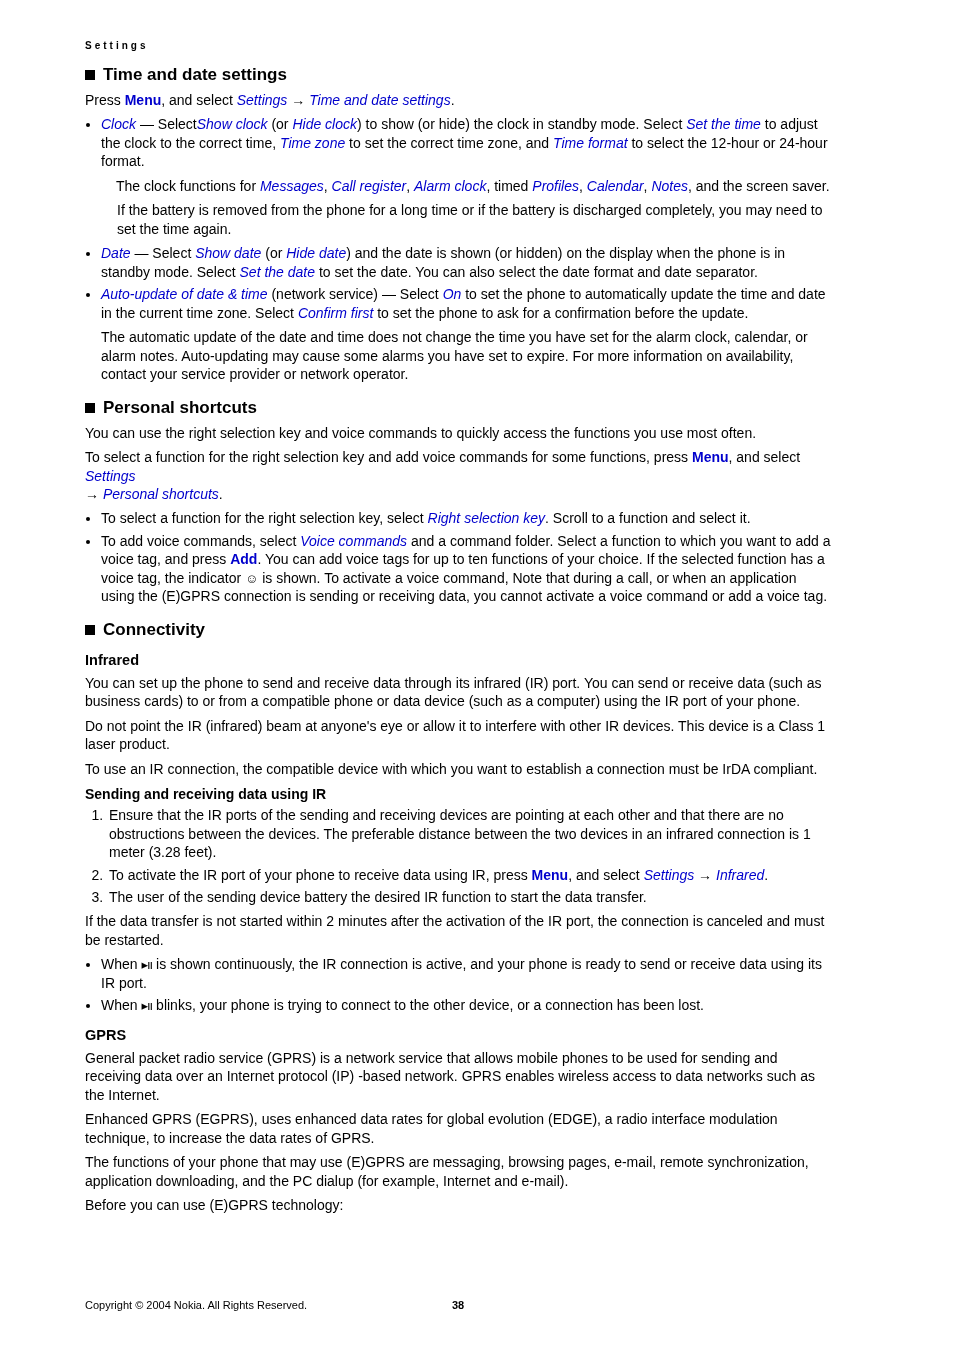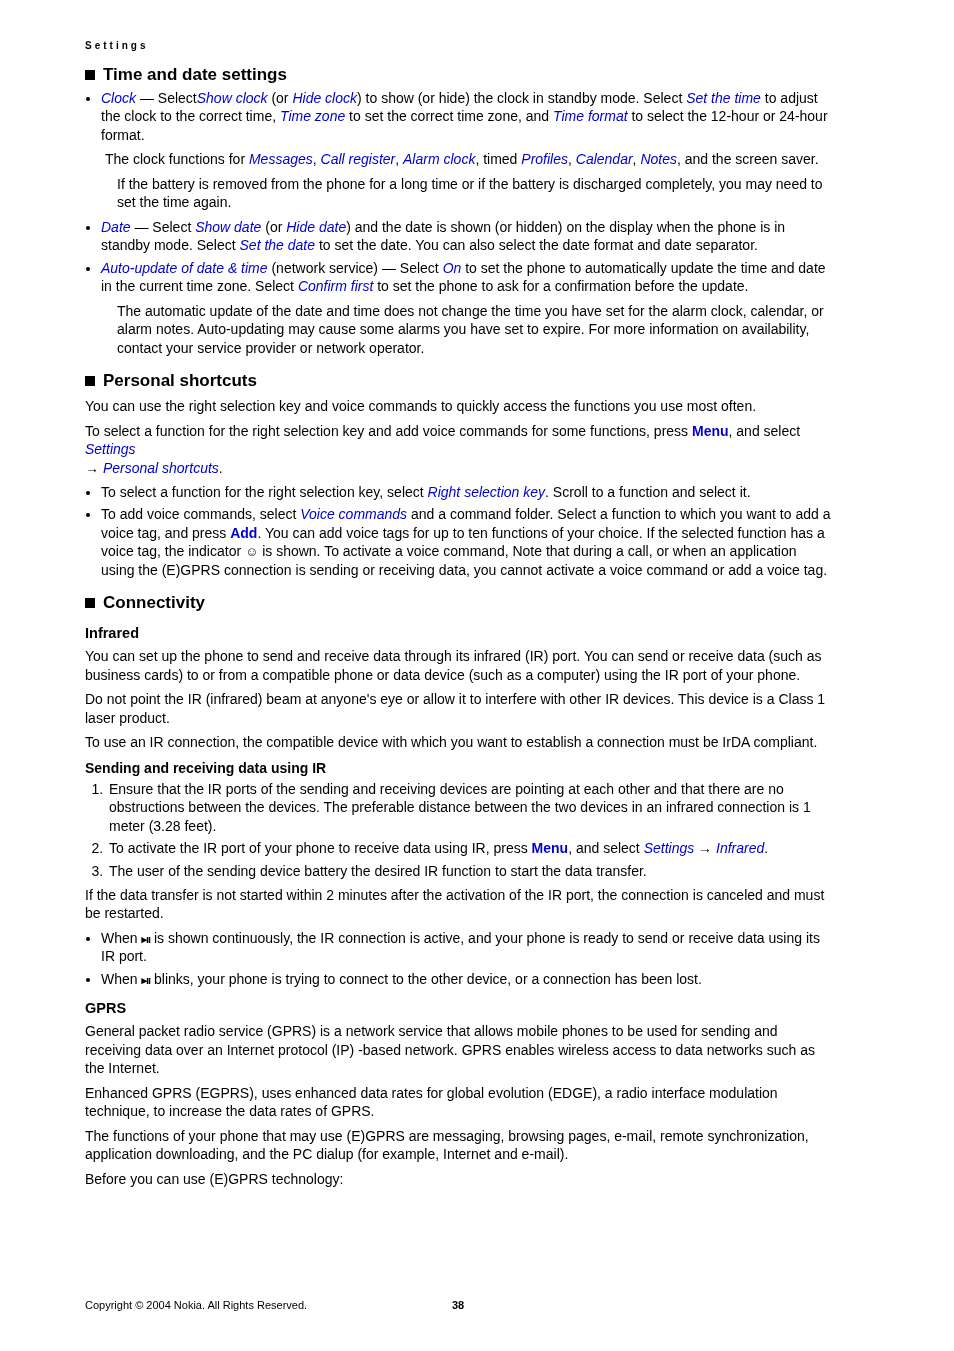--- a/index.html
+++ b/index.html
@@ -79,58 +79,61 @@
     font-size: 11px;
   }
   .footer .pg {
     position: absolute;
     left: 50%;
     transform: translateX(-50%);
     font-weight: bold;
   }
   .ir-icon {
     display: inline-block;
-    font-weight: bold;
-    font-size: 11px;
+    font-weight: normal;
+    font-size: 13px;
     letter-spacing: -1px;
   }
   .voice-icon {
     display:inline-block;
     font-size:13px;
   }
 </style>
 </head>
 <body>
 
 <div class="page">
   <div class="header-label">Settings</div>
 
   <h2 class="section">
     <span class="sq"></span>
     <span>Time and date settings</span>
   </h2>
 
+  <p>
+    <span>Press </span><span class="bold-link">Menu</span><span>, and select </span><span class="italic-link">Settings</span><span class="arrow"> → </span><span class="italic-link">Time and date settings</span><span>.</span>
+  </p>
 
   <ul>
     <li>
       <span class="italic-link">Clock</span><span> — Select</span><span class="italic-link">Show clock</span><span> (or </span><span class="italic-link">Hide clock</span><span>) to show (or hide) the clock in standby mode. Select </span><span class="italic-link">Set the time</span><span> to adjust the clock to the correct time, </span><span class="italic-link">Time zone</span><span> to set the correct time zone, and </span><span class="italic-link">Time format</span><span> to select the 12-hour or 24-hour format.</span>
 
-      <p class="sub-indent" style="margin-left:4px">
+      <p class="sub-indent" style="margin-left:15px">
         <span>The clock functions for </span><span class="italic-link">Messages</span>, <span class="italic-link">Call register</span>, <span class="italic-link">Alarm clock</span><span>, timed </span><span class="italic-link">Profiles</span>, <span class="italic-link">Calendar</span>, <span class="italic-link">Notes</span><span>, and the screen saver.</span>
       </p>
       <p style="margin-left:16px">If the battery is removed from the phone for a long time or if the battery is discharged completely, you may need to set the time again.</p>
     </li>
 
     <li>
       <span class="italic-link">Date</span><span> — Select </span><span class="italic-link">Show date</span><span> (or </span><span class="italic-link">Hide date</span><span>) and the date is shown (or hidden) on the display when the phone is in standby mode. Select </span><span class="italic-link">Set the date</span><span> to set the date. You can also select the date format and date separator.</span>
     </li>
 
     <li>
       <span class="italic-link">Auto-update of date &amp; time</span><span> (network service) — Select </span><span class="italic-link">On</span><span> to set the phone to automatically update the time and date in the current time zone. Select </span><span class="italic-link">Confirm first</span><span> to set the phone to ask for a confirmation before the update.</span>
-      <p style="margin-left:16px">The automatic update of the date and time does not change the time you have set for the alarm clock, calendar, or alarm notes. Auto-updating may cause some alarms you have set to expire. For more information on availability, contact your service provider or network operator.</p>
+      <p style="margin-left:0">The automatic update of the date and time does not change the time you have set for the alarm clock, calendar, or alarm notes. Auto-updating may cause some alarms you have set to expire. For more information on availability, contact your service provider or network operator.</p>
     </li>
   </ul>
 
   <h2 class="section">
     <span class="sq"></span>
     <span>Personal shortcuts</span>
   </h2>
 
   <p>You can use the right selection key and voice commands to quickly access the functions you use most often.</p>
 

